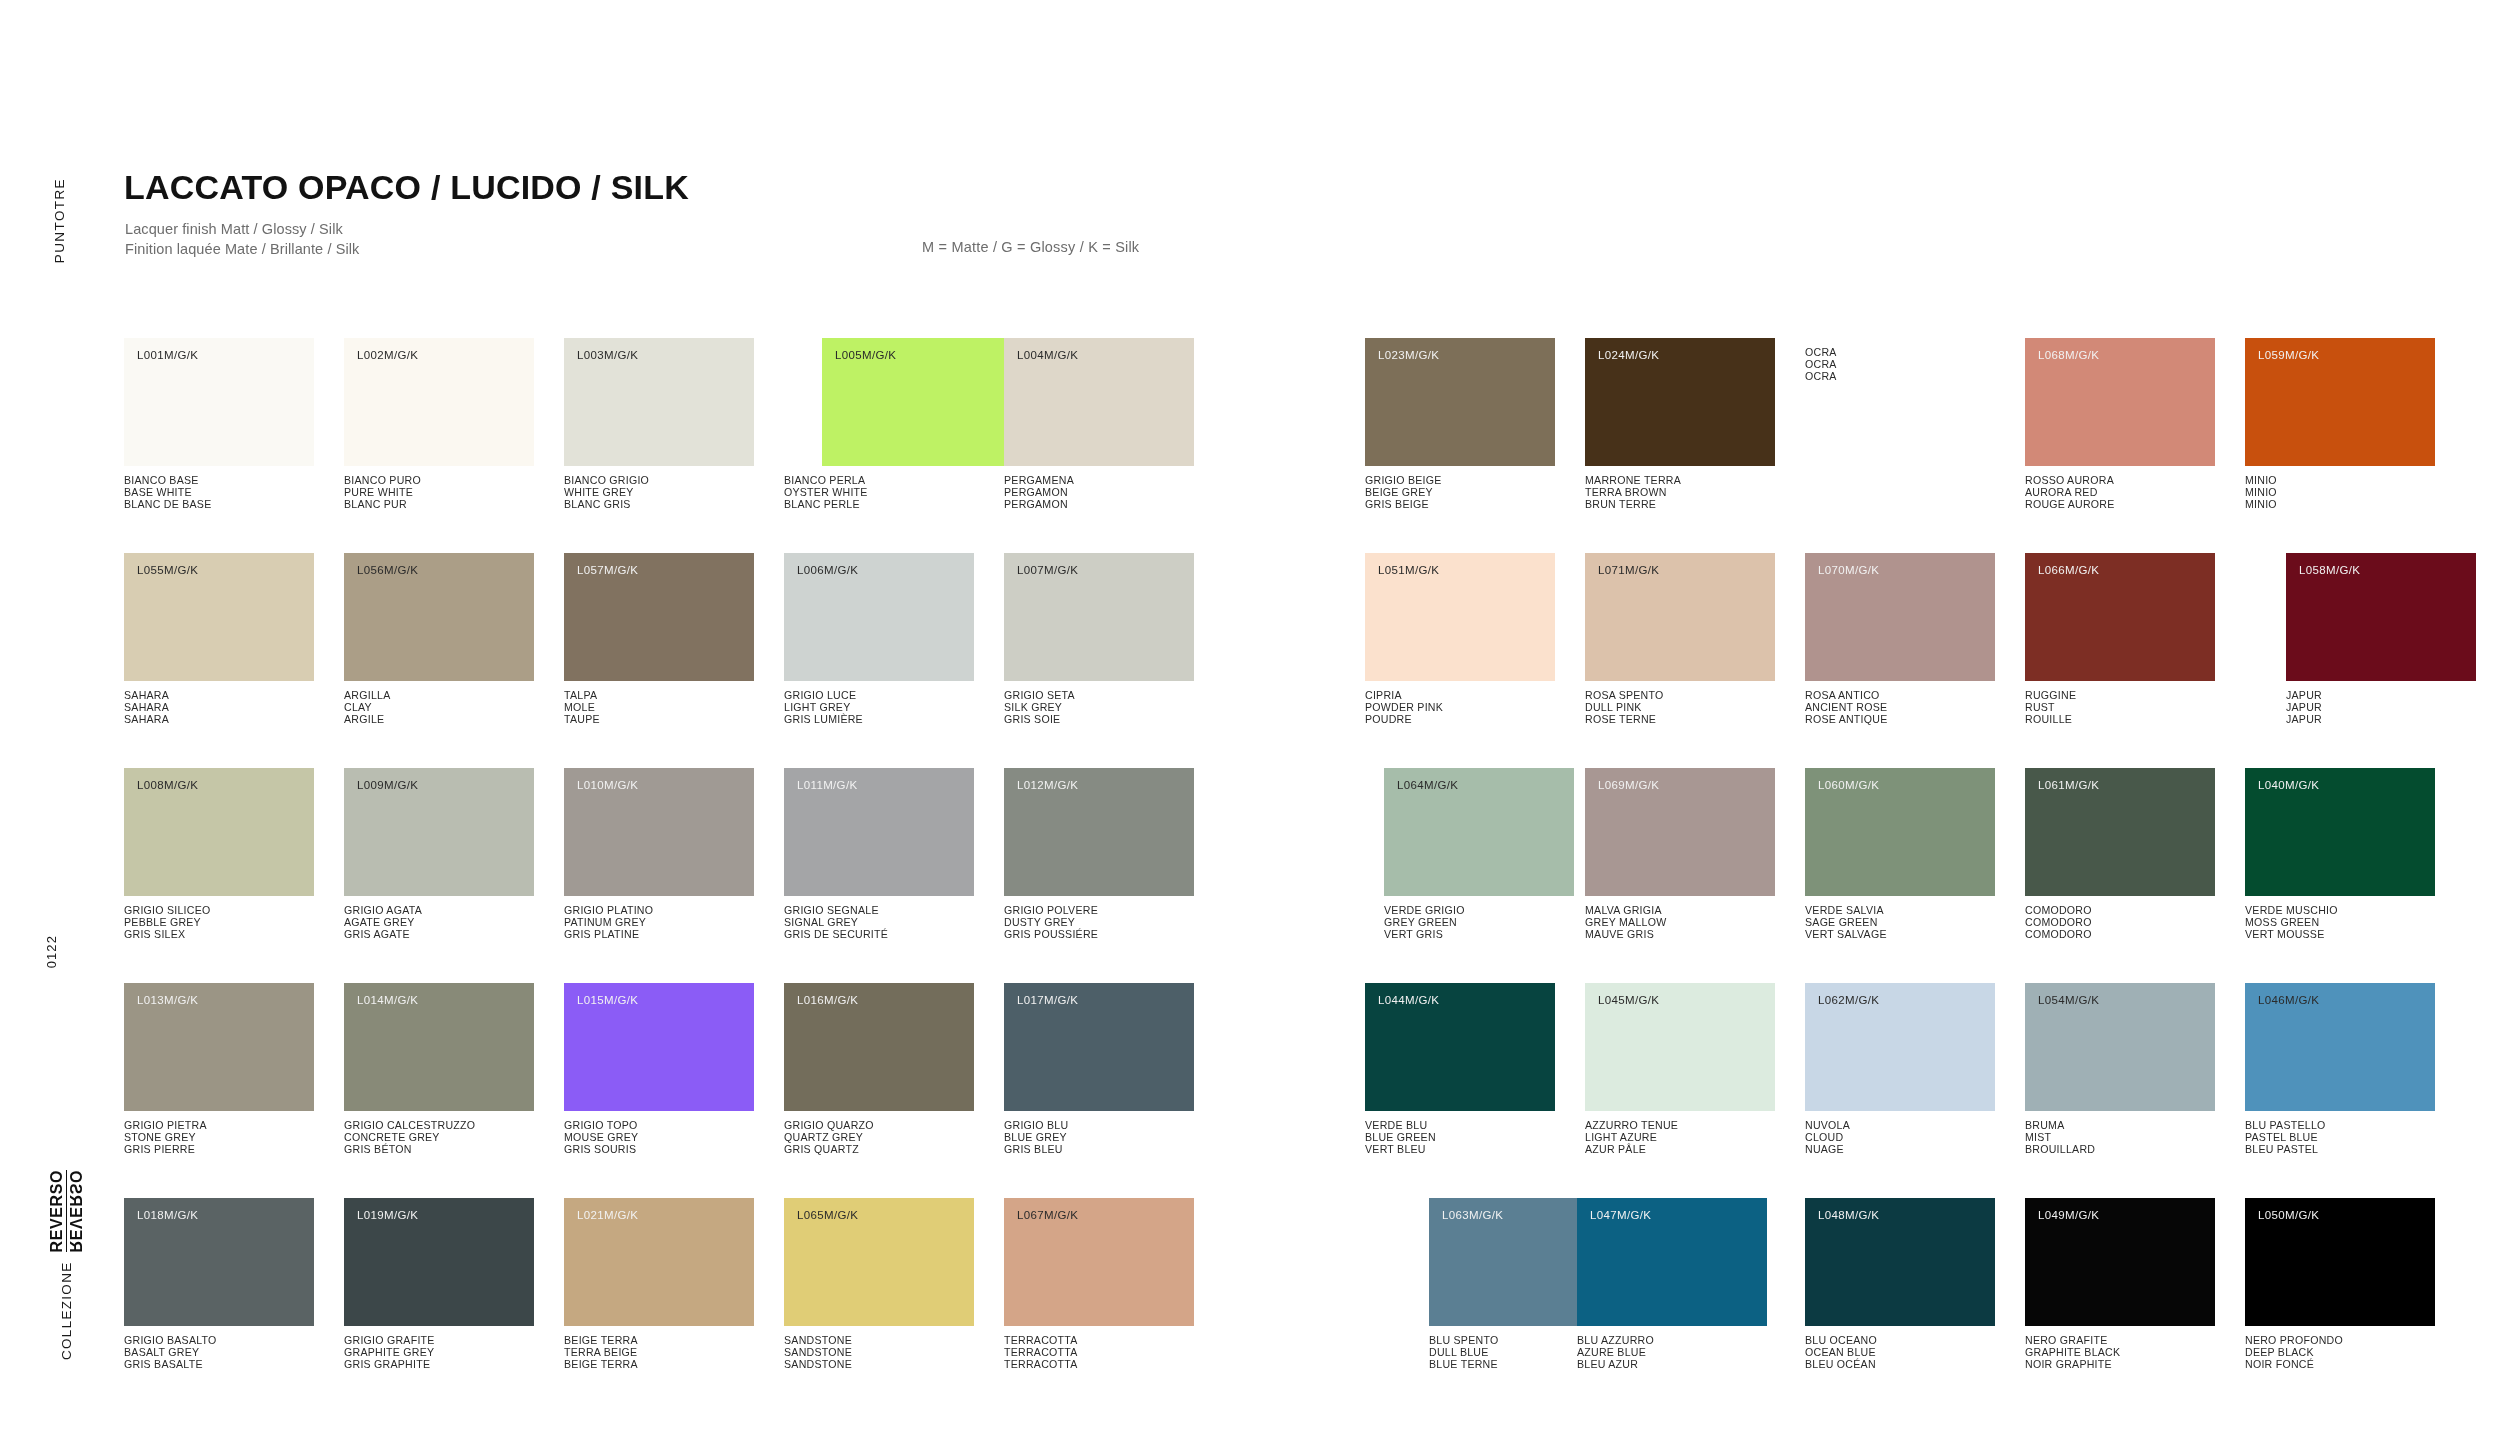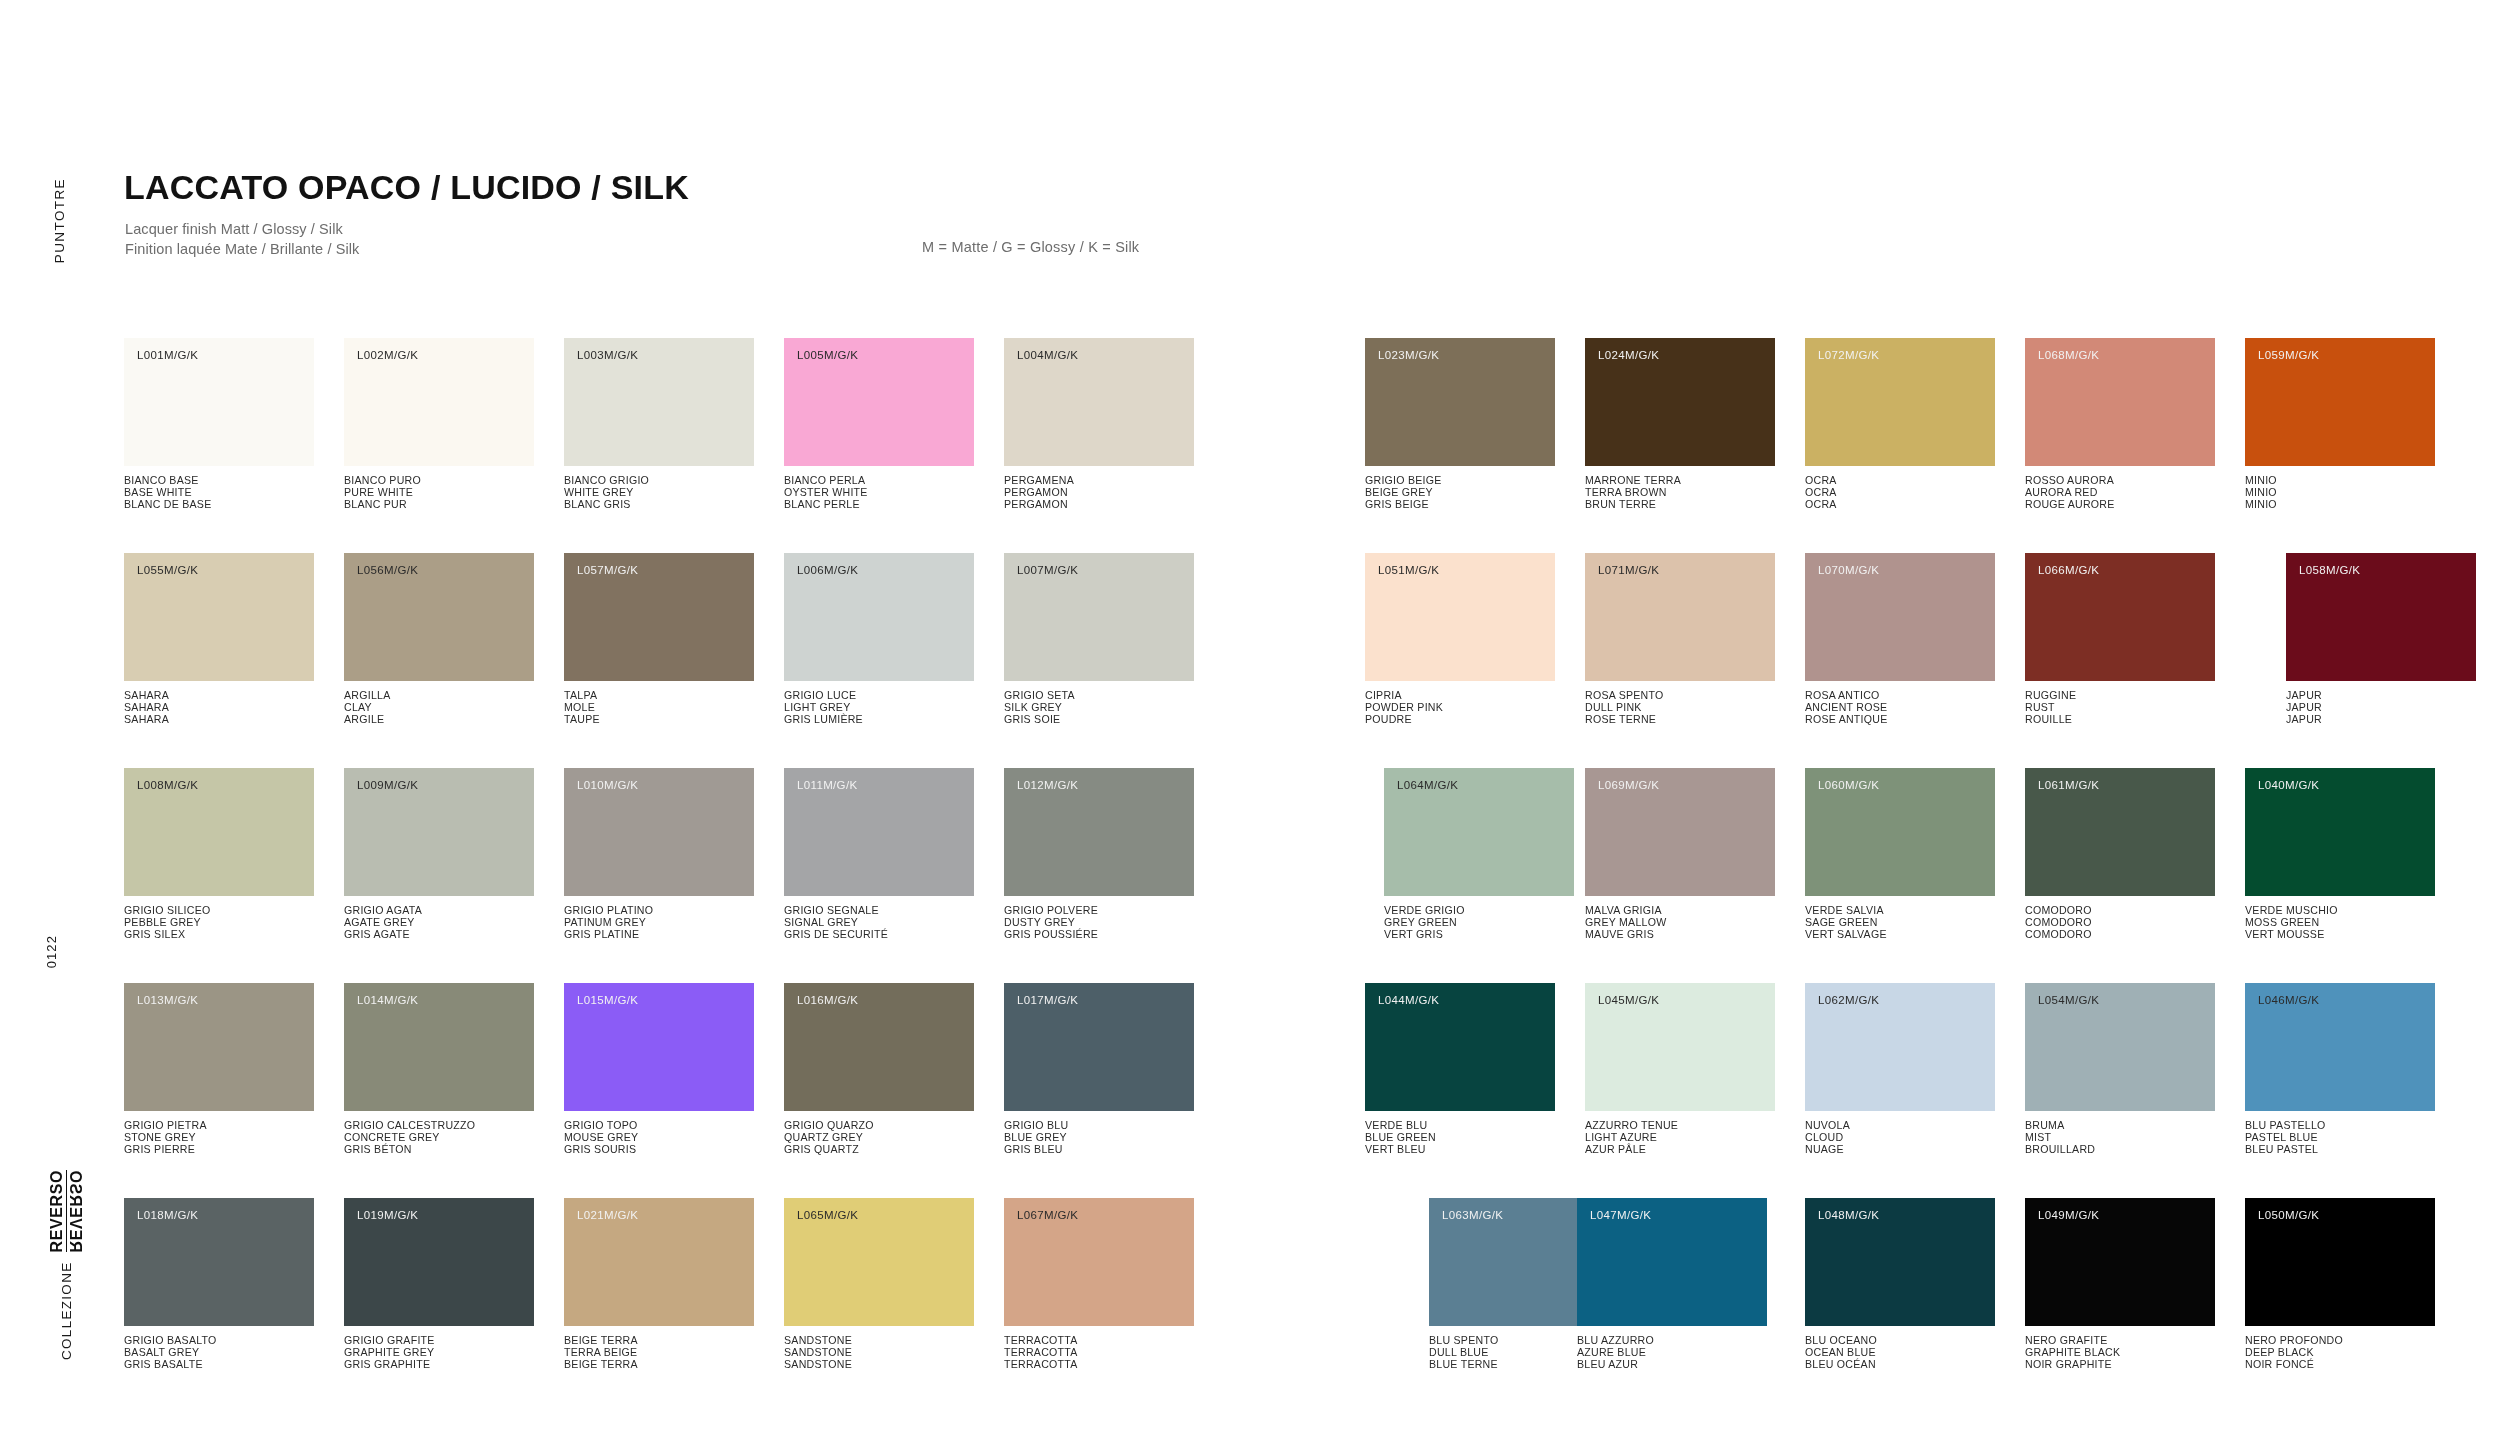--- a/index.html
+++ b/index.html
@@ -239,21 +239,21 @@
             <div class="chip" style="background: rgb(226, 226, 216);">
               <div class="code" style="color: rgb(42, 42, 42);">L003M/G/K</div>
             </div>
             <div class="names">
               <div>BIANCO GRIGIO</div>
               <div>WHITE GREY</div>
               <div>BLANC GRIS</div>
             </div>
           </div>
           <div class="swatch" style="left: 660px;">
-            <div class="chip" style="background: #f9a8d4;">
+            <div class="chip" style="background: #bef264; margin-left: 38px;">
               <div class="code" style="color: rgb(42, 42, 42);">L005M/G/K</div>
             </div>
             <div class="names">
               <div>BIANCO PERLA</div>
               <div>OYSTER WHITE</div>
               <div>BLANC PERLE</div>
             </div>
           </div>
           <div class="swatch" style="left: 880px;">
             <div class="chip" style="background: rgb(222, 215, 201);">
@@ -491,23 +491,20 @@
             <div class="chip" style="background: rgb(71, 49, 25);">
               <div class="code" style="color: rgb(242, 242, 242);">L024M/G/K</div>
             </div>
             <div class="names">
               <div>MARRONE TERRA</div>
               <div>TERRA BROWN</div>
               <div>BRUN TERRE</div>
             </div>
           </div>
           <div class="swatch" style="left: 440px;">
-            <div class="chip" style="background: rgb(203, 177, 99);">
-              <div class="code" style="color: rgb(242, 242, 242);">L072M/G/K</div>
-            </div>
             <div class="names">
               <div>OCRA</div>
               <div>OCRA</div>
               <div>OCRA</div>
             </div>
           </div>
           <div class="swatch" style="left: 660px;">
             <div class="chip" style="background: rgb(210, 137, 119);">
               <div class="code" style="color: rgb(242, 242, 242);">L068M/G/K</div>
             </div>

